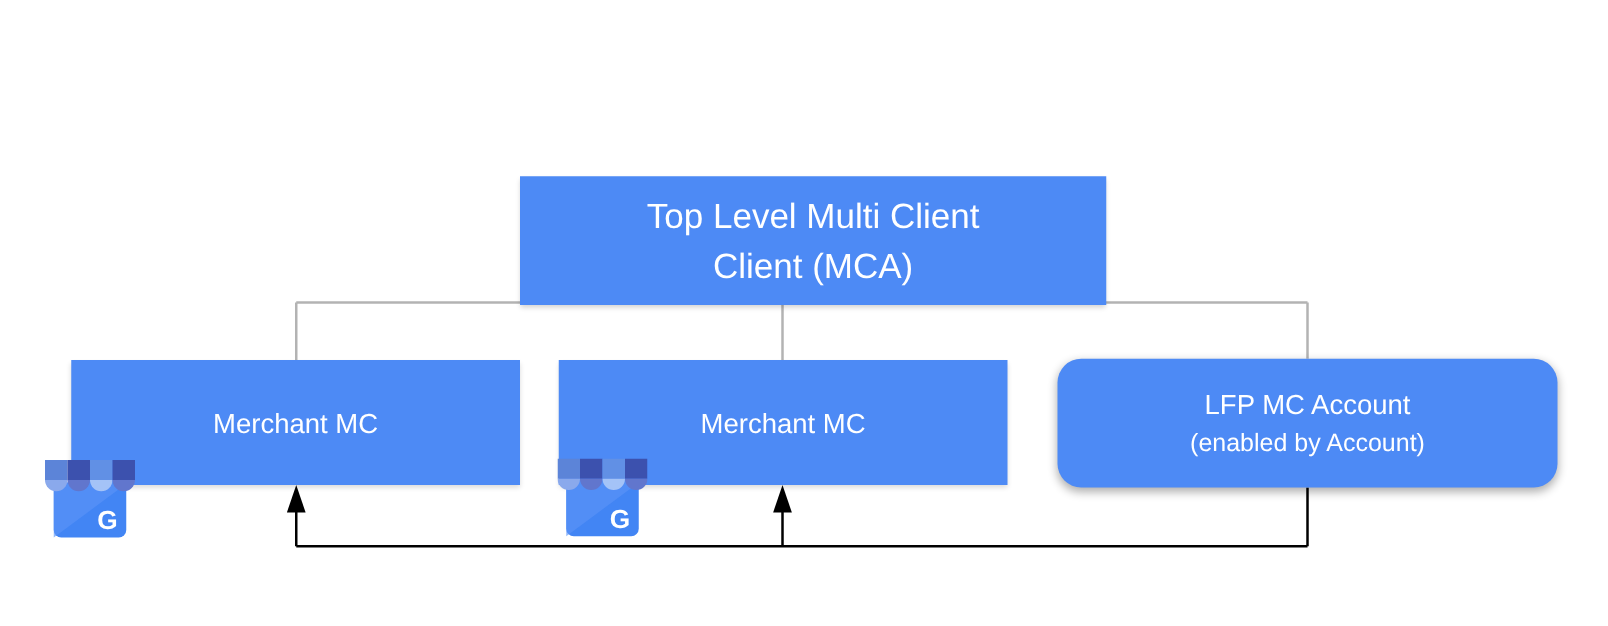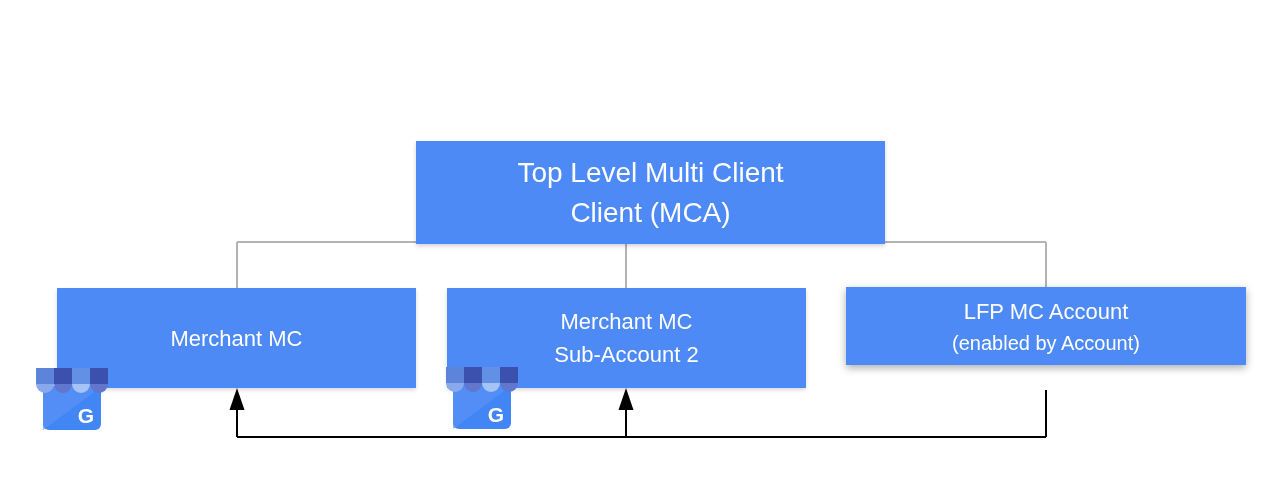--- a/index.html
+++ b/index.html
@@ -35,22 +35,22 @@
     font-size: 28px; line-height: 40px;
     box-shadow: 0 2px 4px rgba(0,0,0,0.18);
     margin-top: 48px;
   }
   .node.child {
     font-size: 22px; line-height: 33px;
     box-shadow: 0 2px 4px rgba(0,0,0,0.15);
   }
   .node.c1 { left: 57px;  top: 288px; width: 359px; height: 100px; }
   .node.c2 { left: 447px; top: 288px; width: 359px; height: 100px; }
-  .node.c3 { left: 846px; top: 287px; width: 400px; height: 78px;
-             box-shadow: 0 3px 8px rgba(0,0,0,0.32); }
+  .node.c3 { left: 846px; top: 287px; width: 400px; height: 103px;
+             box-shadow: 0 3px 8px rgba(0,0,0,0.32); border-radius: 19px; }
   .node.c3 .sub { font-size: 20px; line-height: 30px; }
   .gmb-icon { position: absolute; width: 72px; height: 66px; }
   .gmb-icon.i1 { left: 36px;  top: 366px; }
   .gmb-icon.i2 { left: 446px; top: 365px; }
   .gmb-g {
     font-family: "Liberation Sans", "DejaVu Sans", sans-serif;
     font-weight: bold;
     font-size: 21px;
     fill: #ffffff;
   }
@@ -80,21 +80,20 @@
     <div>Top Level Multi Client</div>
     <div>Client (MCA)</div>
   </div>
 
   <div class="node child c1">
     <div>Merchant MC</div>
   </div>
 
   <div class="node child c2">
     <div>Merchant MC</div>
-    <div>Sub-Account 2</div>
   </div>
 
   <div class="node child c3">
     <div>LFP MC Account</div>
     <div class="sub">(enabled by Account)</div>
   </div>
 
   <svg class="gmb-icon i1" viewBox="0 0 72 66" xmlns="http://www.w3.org/2000/svg">
     <g>
       <rect x="7" y="20" width="58" height="44" rx="6" fill="#4285f4"></rect>

